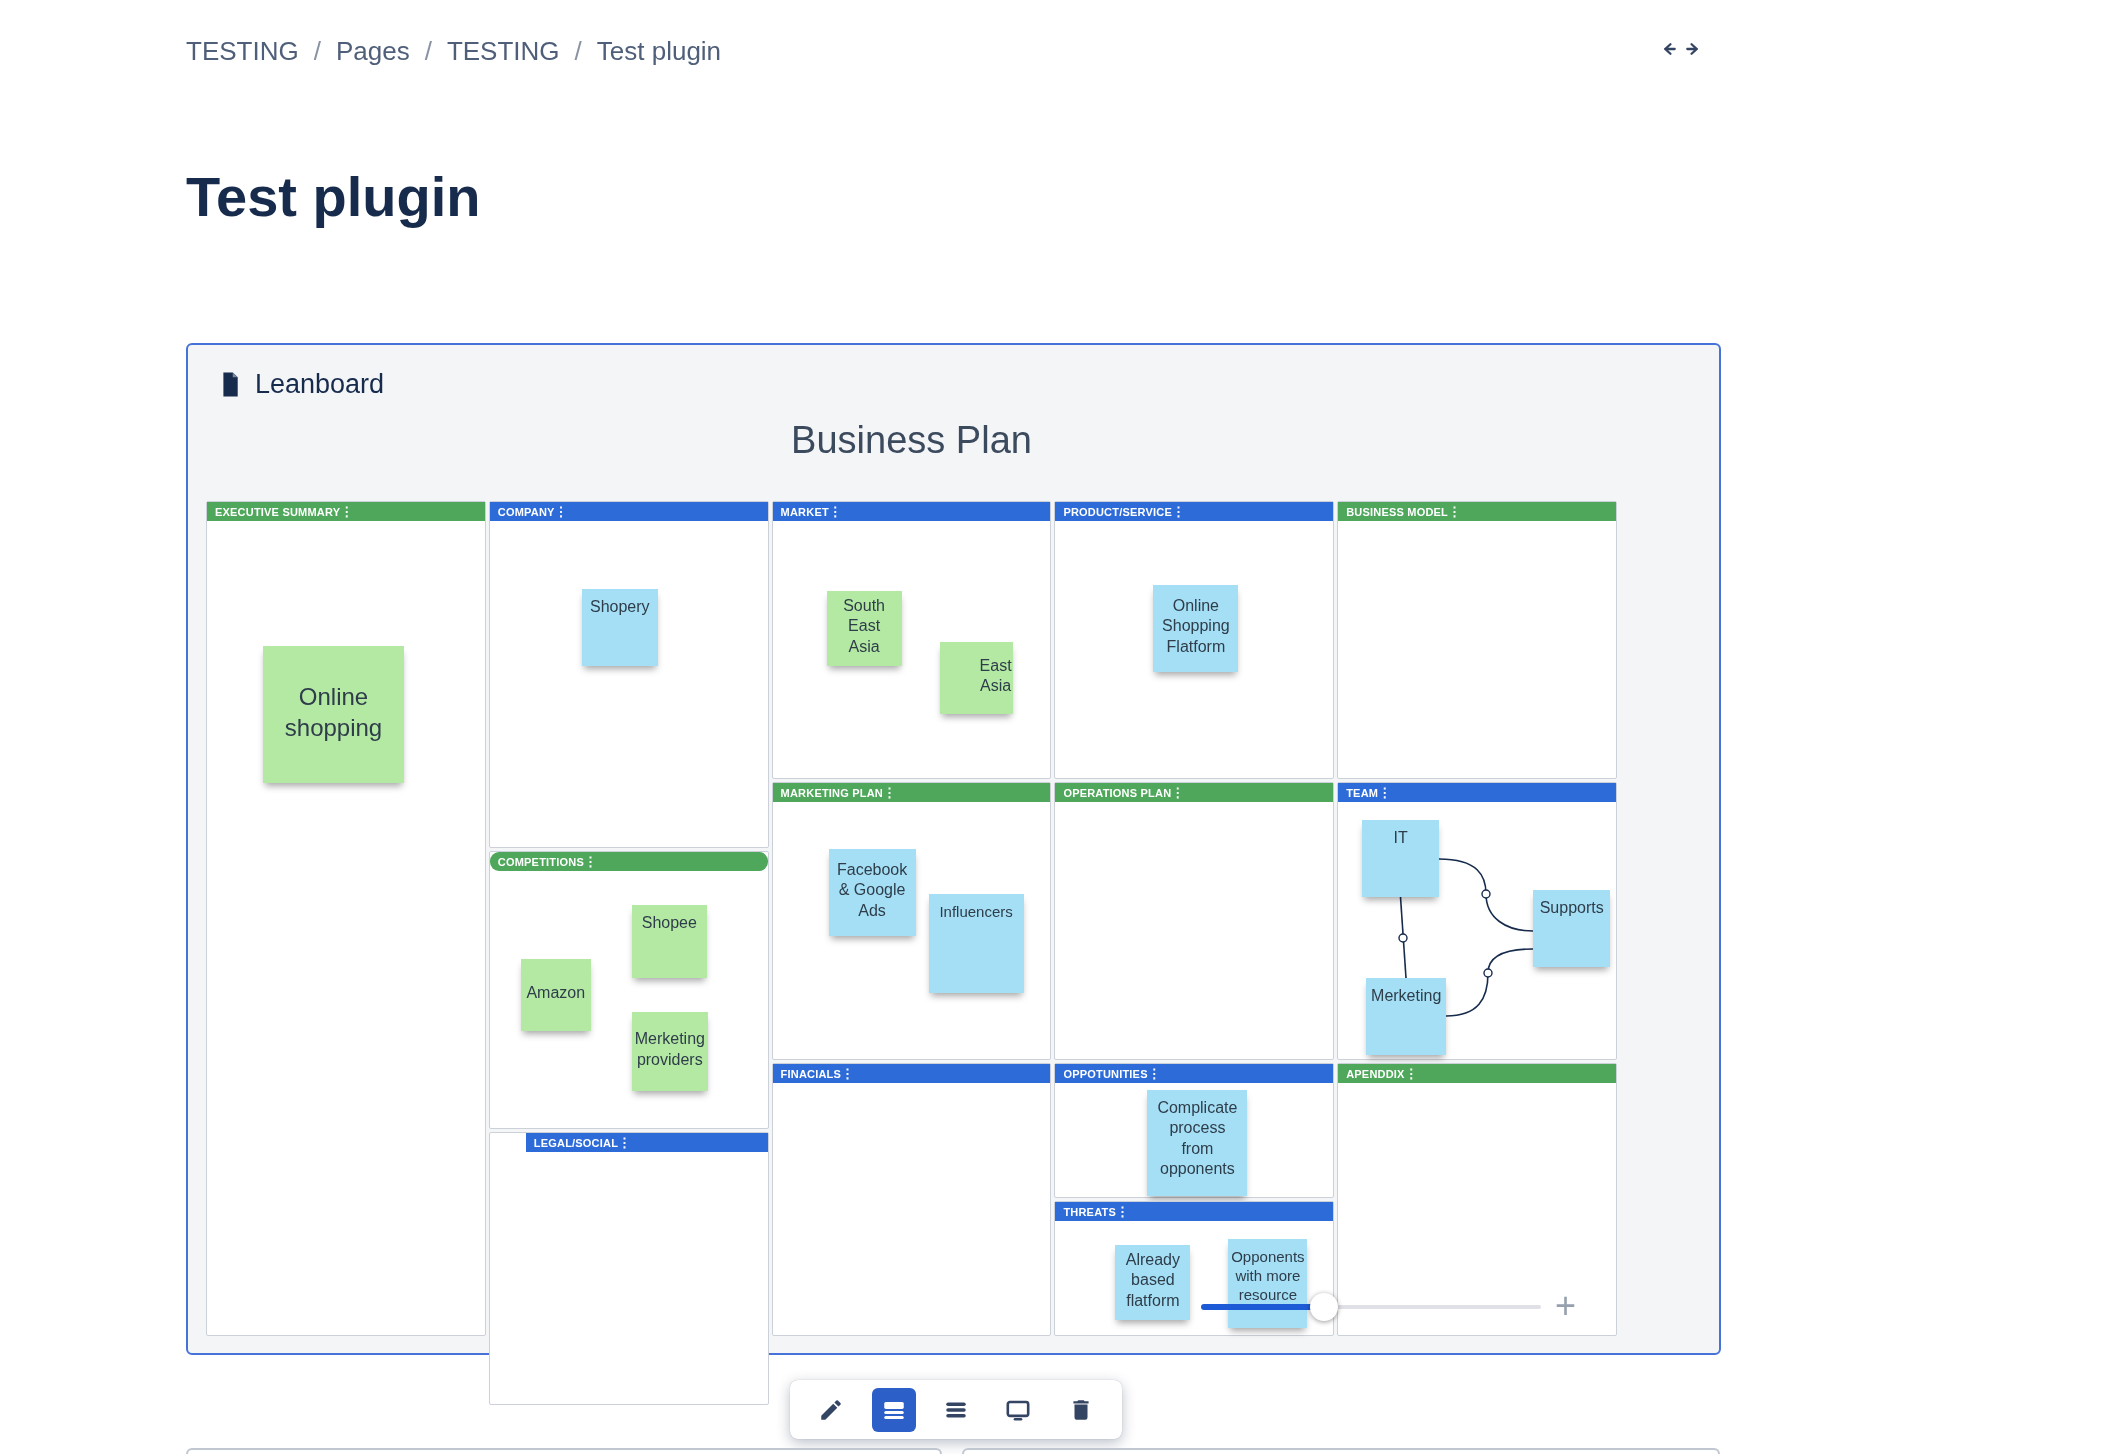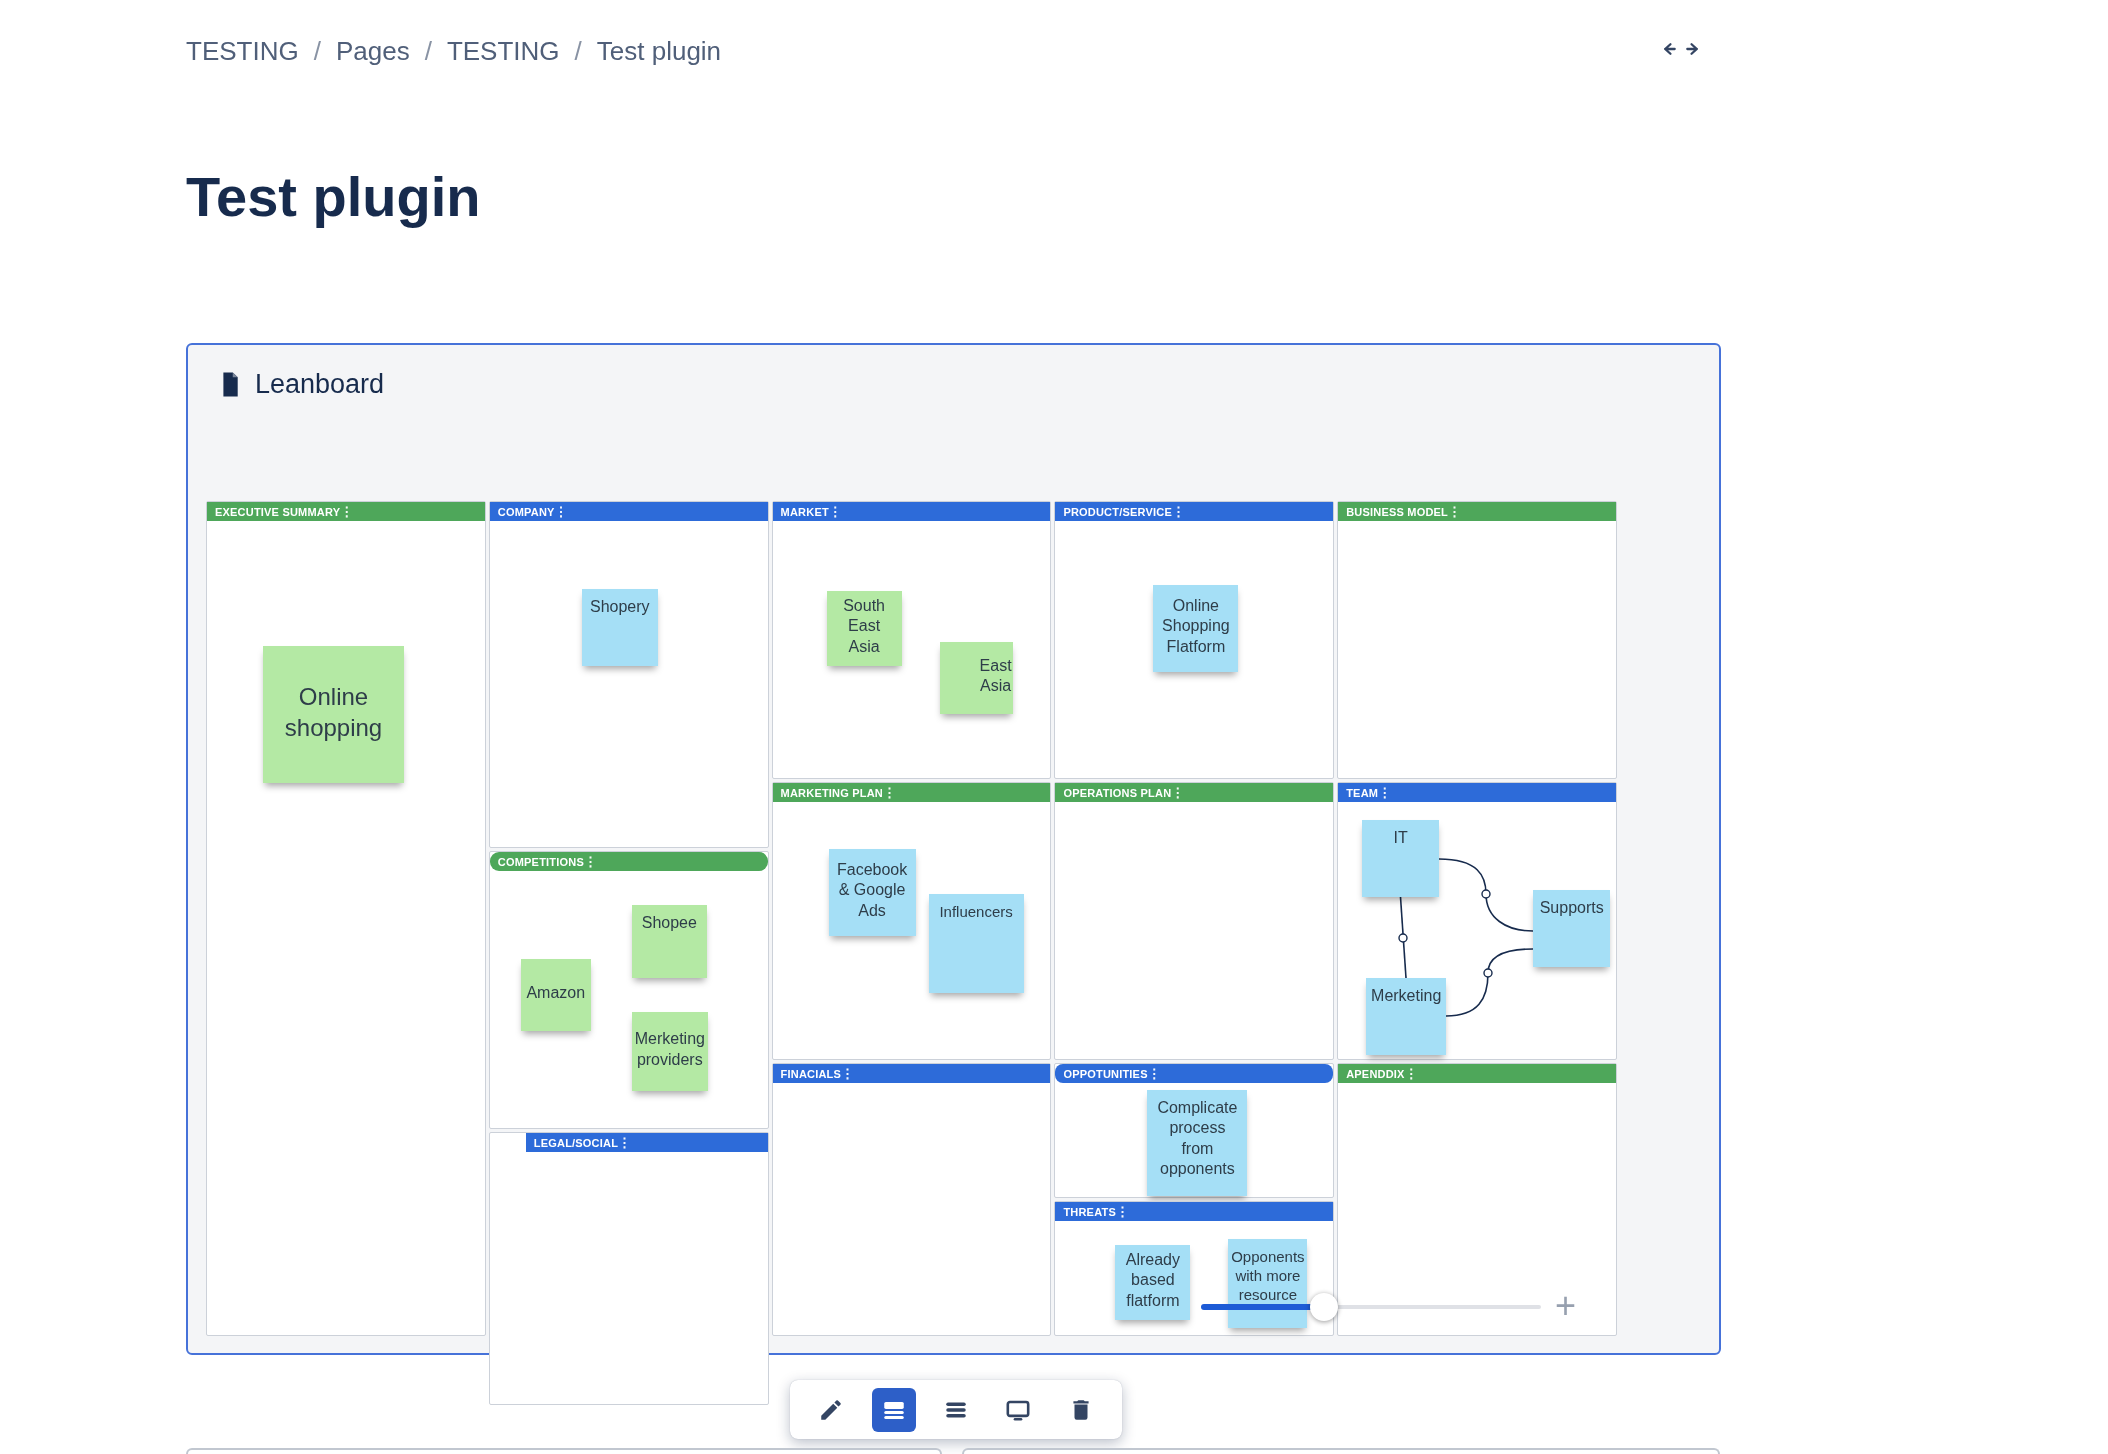--- a/index.html
+++ b/index.html
@@ -89,20 +89,21 @@
   <div class="macro-header">
     <span style="display:flex;">
       <svg width="22" height="27" viewBox="0 0 20 24">
         <path d="M4 1 h8.5 L17 5.5 V23 H4 Z" fill="#172B4D"></path>
         <path d="M12.5 1 l4.5 4.5 h-4.5 Z" fill="#7A869A"></path>
       </svg>
     </span>
     <span>Leanboard</span>
   </div>
 
+  <div class="board-title">Business Plan</div>
 
   <div class="board">
     <div class="board-cols">
         <div class="board-col">
           <div class="section" style="height: 835px;">
             <div class="sec-header" style="background: rgb(78, 167, 90);">
               <span class="sec-title">EXECUTIVE SUMMARY</span>
               <span class="sec-dots">⋮</span>
             </div>
             <div class="note v-center" style="left: 56px; top: 144px; width: 141px; height: 137px; background: rgb(180, 233, 164); font-size: 24px;">Online shopping</div>
@@ -164,21 +165,21 @@
             </div>
             <div class="note v-center" style="left: 98px; top: 83px; width: 85px; height: 87px; background: rgb(165, 223, 246);">Online Shopping Flatform</div>
           </div>
           <div class="section" style="height: 278px;">
             <div class="sec-header" style="background: rgb(78, 167, 90);">
               <span class="sec-title">OPERATIONS PLAN</span>
               <span class="sec-dots">⋮</span>
             </div>
           </div>
           <div class="section" style="height: 135px;">
-            <div class="sec-header" style="background: rgb(45, 107, 217); border-radius: 8px;">
+            <div class="sec-header" style="background: rgb(45, 107, 217);">
               <span class="sec-title">OPPOTUNITIES</span>
               <span class="sec-dots">⋮</span>
             </div>
             <div class="note" style="left: 92px; top: 26px; width: 100px; height: 106px; background: rgb(165, 223, 246);">Complicate process from opponents</div>
           </div>
           <div class="section" style="height: 135px;">
             <div class="sec-header" style="background: rgb(45, 107, 217);">
               <span class="sec-title">THREATS</span>
               <span class="sec-dots">⋮</span>
             </div>

